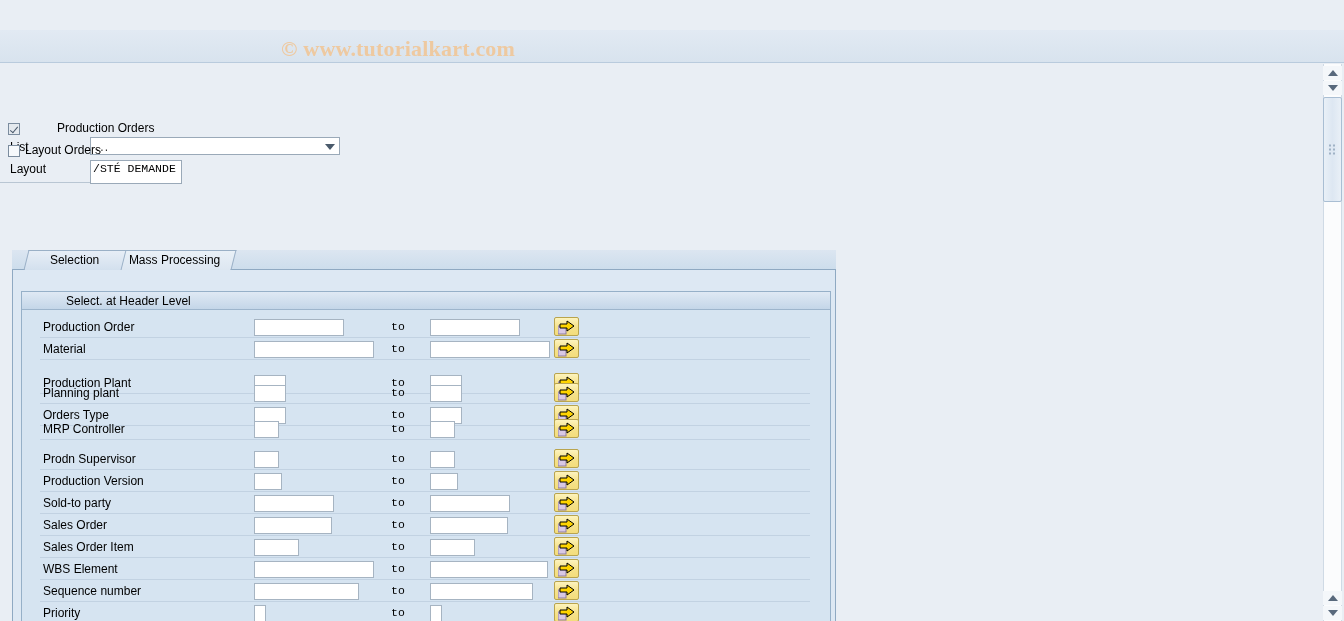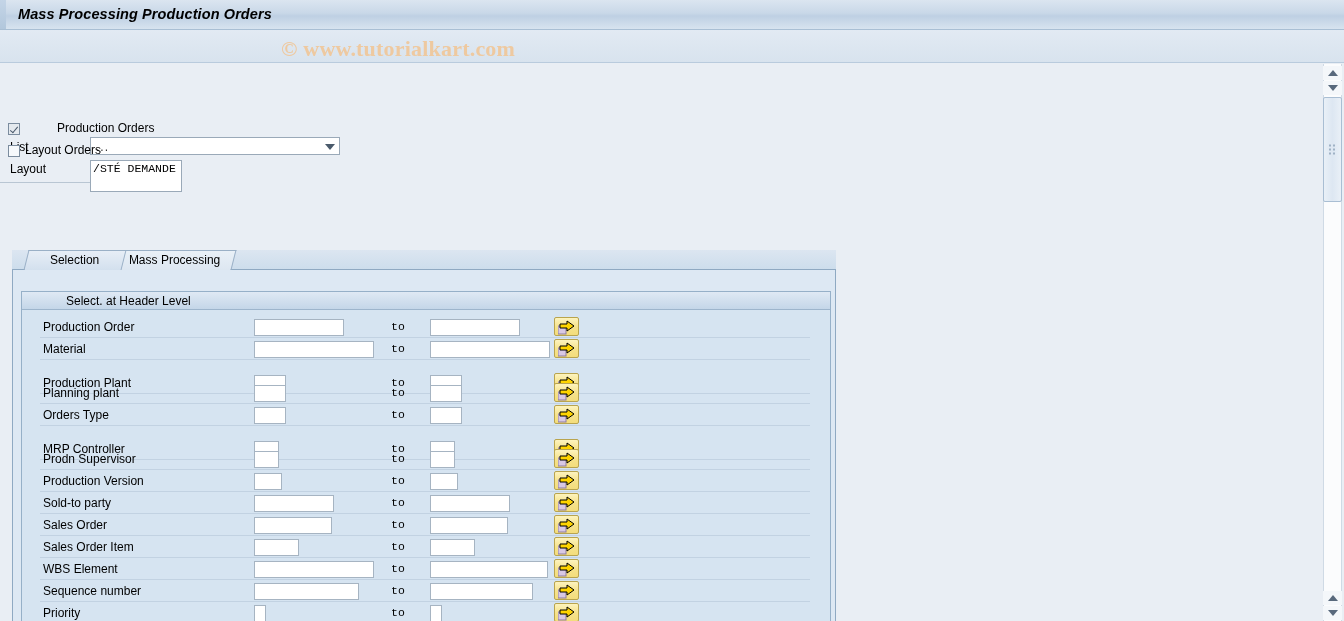--- a/index.html
+++ b/index.html
@@ -82,21 +82,21 @@
   }
   .combo .arrow {
     position: absolute; right: 4px; top: 6px;
     width: 0; height: 0;
     border-left: 5px solid transparent;
     border-right: 5px solid transparent;
     border-top: 6px solid #4a5a6b;
   }
   .layoutbox {
     position: absolute; left: 90px; top: 96px;
-    width: 92px; height: 32px;
+    width: 92px; height: 24px;
     background: #fff;
     border: 1px solid #9aa9b8;
     box-sizing: border-box;
   }
   .layoutbox .ltext {
     position: absolute; left: 2px; top: 1px;
     font-family: "Liberation Mono", monospace;
     font-size: 11.5px; color: #000;
     white-space: nowrap;
   }
@@ -274,24 +274,20 @@
   }
   .sb-grip i {
     position: absolute; width: 2px; height: 2px; background: #9fb2c5;
   }
 </style>
 </head>
 <body>
 
 <div id="app">
 
-  <div class="titlebar">
-    <div class="titlebar-left-accent"></div>
-    <div class="title">Mass Processing Production Orders</div>
-  </div>
 
   <div class="toolband"></div>
   <div class="watermark">© www.tutorialkart.com</div>
 
   <div class="workarea">
 
     <div class="lbl listrow-label">List</div>
     <div class="combo">
       <span class="ctext">...</span>
       <span class="arrow"></span>
@@ -388,21 +384,21 @@
               <input class="inp" style="left: 232px; width: 32px;">
               <span class="tow" style="left:369px;">to</span>
               <input class="inp" style="left: 408px; width: 32px;">
               <span class="msbtn" style="left:532px;">
                 <svg width="19" height="15" viewBox="0 0 19 15">
                   <rect x="0" y="6" width="8" height="8" fill="#d8c8e4" stroke="#8c7aa0" stroke-width="1"></rect>
                   <path d="M2 4 L9 4 L9 1 L16 6 L9 11 L9 8 L2 8 Z" fill="#ffd400" stroke="#000" stroke-width="1" stroke-linejoin="round"></path>
                 </svg>
               </span>
             </div>
-            <div class="srow" style="top: 146px;">
+            <div class="srow" style="top: 126px;">
               <span class="rlabel">MRP Controller</span>
               <span class="rule"></span>
               <input class="inp" style="left: 232px; width: 25px;">
               <span class="tow" style="left:369px;">to</span>
               <input class="inp" style="left: 408px; width: 25px;">
               <span class="msbtn" style="left:532px;">
                 <svg width="19" height="15" viewBox="0 0 19 15">
                   <rect x="0" y="6" width="8" height="8" fill="#d8c8e4" stroke="#8c7aa0" stroke-width="1"></rect>
                   <path d="M2 4 L9 4 L9 1 L16 6 L9 11 L9 8 L2 8 Z" fill="#ffd400" stroke="#000" stroke-width="1" stroke-linejoin="round"></path>
                 </svg>

